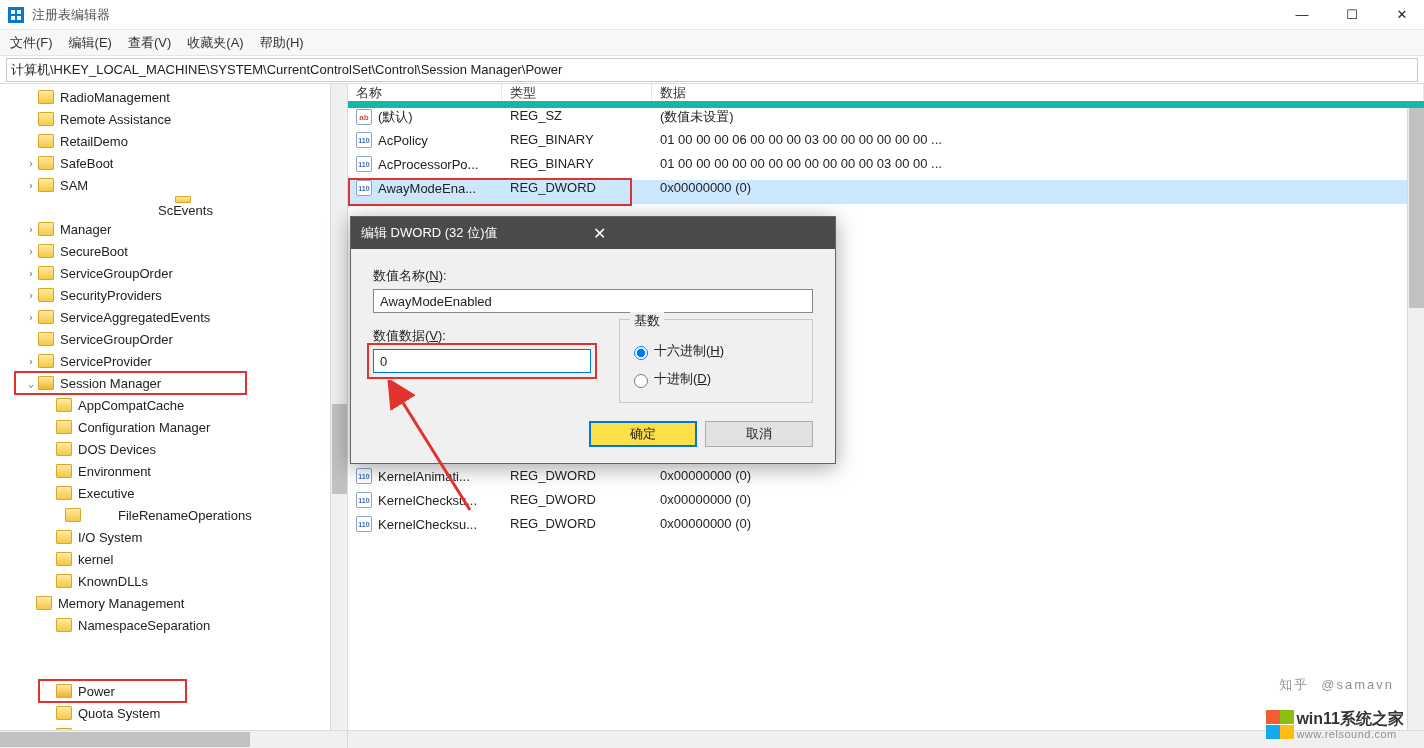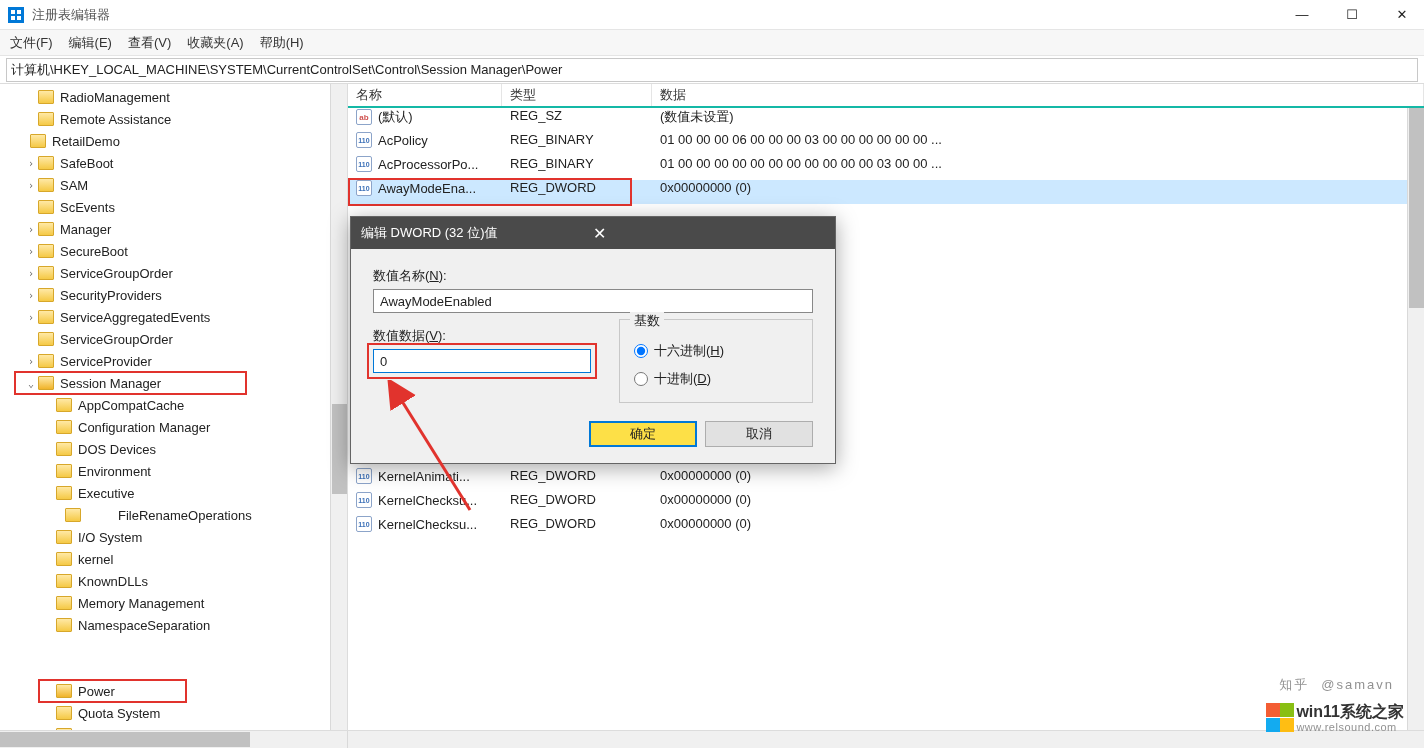--- a/index.html
+++ b/index.html
@@ -17,21 +17,21 @@
 .main{display:flex;height:646px}
 .tree{width:348px;border-right:1px solid #dcdcdc;overflow-y:auto;overflow-x:hidden;position:relative;padding:2px 0}
 .tree .scrollbar-v{position:absolute;right:0;top:0;width:17px;height:100%;background:#f0f0f0;border-left:1px solid #d9d9d9}
 .tree .scrollbar-v .thumb{position:absolute;left:1px;width:15px;top:320px;height:90px;background:#c1c1c1}
 .tree-item{height:22px;display:flex;align-items:center;white-space:nowrap;cursor:default}
 .tree-item .tw{width:14px;display:inline-flex;justify-content:center;align-items:center;color:#666;font-size:10px;font-family:Consolas,monospace}
 .tree-item .folder{width:16px;height:14px;background:linear-gradient(#ffe9a6,#f5c945);border:1px solid #d7a72a;border-radius:1px;margin-right:6px}
 .tree-item .folder.open{background:linear-gradient(#ffe9a6,#f0b329)}
 .tree-item .lbl{color:#222}
 .content{flex:1;display:flex;flex-direction:column;position:relative}
-.cols{height:24px;display:flex;align-items:flex-start;border-bottom:2px solid #14b8a6;background:#fff}
+.cols{height:24px;display:flex;align-items:flex-start;border-bottom:7px solid #14b8a6;background:#fff}
 .cols div{padding:0 8px;border-right:1px solid #e5e5e5;color:#333;height:100%;display:flex;align-items:center}
 .col-name{width:154px}
 .col-type{width:150px}
 .col-data{flex:1}
 .rows{flex:1;overflow-y:auto}
 .row{height:24px;display:flex;align-items:flex-start;cursor:default}
 .row.sel{background:#cce8ff}
 .row .c{padding:0 8px;overflow:hidden;text-overflow:ellipsis;white-space:nowrap}
 .row .c1{width:154px;display:flex;align-items:center}
 .row .c2{width:150px}
@@ -47,29 +47,29 @@
 .dialog{position:absolute;left:350px;top:216px;width:486px;background:#f0f0f0;border:1px solid #646464;box-shadow:0 4px 20px rgba(0,0,0,.35);z-index:10}
 .dialog .dlg-title{height:32px;background:#4a4a4a;color:#fff;display:flex;align-items:center;padding:0 10px}
 .dialog .dlg-title span{color:#fff;flex:1}
 .dialog .dlg-title .x{color:#fff;font-size:16px;cursor:default;padding:0 6px}
 .dialog .dlg-body{padding:18px 22px 16px}
 .dialog label{display:block;margin-bottom:4px;color:#222}
 .dialog .u{text-decoration:underline}
 .dialog input[type=text]{width:100%;height:24px;padding:2px 6px;border:1px solid #888;background:#fff}
 .dialog .grp{border:1px solid #c8c8c8;padding:12px 14px 14px;margin-top:-8px}
 .dialog .legend{background:#f0f0f0;padding:0 4px;position:relative;top:-20px;left:-4px;display:inline-block}
-.dialog .radio{display:flex;align-items:center;gap:6px;margin-bottom:10px}
+.dialog .radio{display:flex;align-items:flex-end;gap:6px;margin-bottom:10px}
 .dialog .radio input{width:14px;height:14px}
 .dialog .btns{display:flex;justify-content:flex-end;gap:8px;margin-top:18px}
 .dialog .btns button{width:108px;height:26px;background:#e1e1e1;border:1px solid #adadad;cursor:default}
 .dialog .btns button.primary{background:#fde047;border:2px solid #0078d7}
 .dialog .val-row{display:flex;gap:28px;margin-top:14px}
 .dialog .val-col{display:flex;flex-direction:column}
 .arrow{position:absolute;pointer-events:none;z-index:20}
-.wm{position:absolute;right:20px;bottom:15px;display:flex;align-items:flex-start;opacity:.92;z-index:30}
+.wm{position:absolute;right:20px;bottom:8px;display:flex;align-items:flex-start;opacity:.92;z-index:30}
 .wm .logo{width:30px;height:30px;display:flex;flex-wrap:wrap}
 .wm .logo div{width:14px;height:14px}
 .wm .txt{display:flex;flex-direction:column;line-height:1.1}
 .wm .txt .a{font-size:16px;font-weight:bold;color:#222}
 .wm .txt .b{font-size:11px;color:#888;letter-spacing:.5px}
 .wm2{position:absolute;right:30px;bottom:50px;font-size:36px;color:#b8b8b8;z-index:5;font-weight:300;letter-spacing:2px;opacity:.5}
 .content .scrollbar-v{position:absolute;right:0;top:24px;width:17px;bottom:0;background:#f0f0f0;border-left:1px solid #d9d9d9}
 .content .scrollbar-v .thumb{position:absolute;left:1px;width:15px;top:0;height:200px;background:#c1c1c1}
 </style>
 </head>
@@ -110,36 +110,36 @@
     <div class="tree-item" style="padding-left: 24px;">
         <span class="tw"></span>
         <span class="folder"></span>
         <span class="lbl">RadioManagement</span>
       </div>
       <div class="tree-item" style="padding-left: 24px;">
         <span class="tw"></span>
         <span class="folder"></span>
         <span class="lbl">Remote Assistance</span>
       </div>
-      <div class="tree-item" style="padding-left: 16px;">
+      <div class="tree-item" style="padding-left: 24px;">
         <span class="tw"></span>
         <span class="folder"></span>
         <span class="lbl">RetailDemo</span>
       </div>
       <div class="tree-item" style="padding-left: 24px;">
         <span class="tw">›</span>
         <span class="folder"></span>
         <span class="lbl">SafeBoot</span>
       </div>
       <div class="tree-item" style="padding-left: 24px;">
         <span class="tw">›</span>
         <span class="folder"></span>
         <span class="lbl">SAM</span>
       </div>
-      <div class="tree-item" style="padding-left: 24px;">
+      <div class="tree-item" style="padding-left: 24px; flex-direction: column;">
         <span class="tw"></span>
         <span class="folder"></span>
         <span class="lbl">ScEvents</span>
       </div>
       <div class="tree-item" style="padding-left: 24px;">
         <span class="tw">›</span>
         <span class="folder"></span>
         <span class="lbl">Manager</span>
       </div>
       <div class="tree-item" style="padding-left: 24px;">
@@ -216,21 +216,21 @@
       <div class="tree-item" style="padding-left: 42px;">
         <span class="tw"></span>
         <span class="folder"></span>
         <span class="lbl">kernel</span>
       </div>
       <div class="tree-item" style="padding-left: 42px;">
         <span class="tw"></span>
         <span class="folder"></span>
         <span class="lbl">KnownDLLs</span>
       </div>
-      <div class="tree-item" style="padding-left: 42px;">
+      <div class="tree-item" style="padding-left: 22px;">
         <span class="tw"></span>
         <span class="folder"></span>
         <span class="lbl">Memory Management</span>
       </div>
       <div class="tree-item" style="padding-left: 42px;">
         <span class="tw"></span>
         <span class="folder"></span>
         <span class="lbl">NamespaceSeparation</span>
       </div>
       <div class="tree-item" style="padding-left: 42px; position: relative; margin-top: 44px;">

